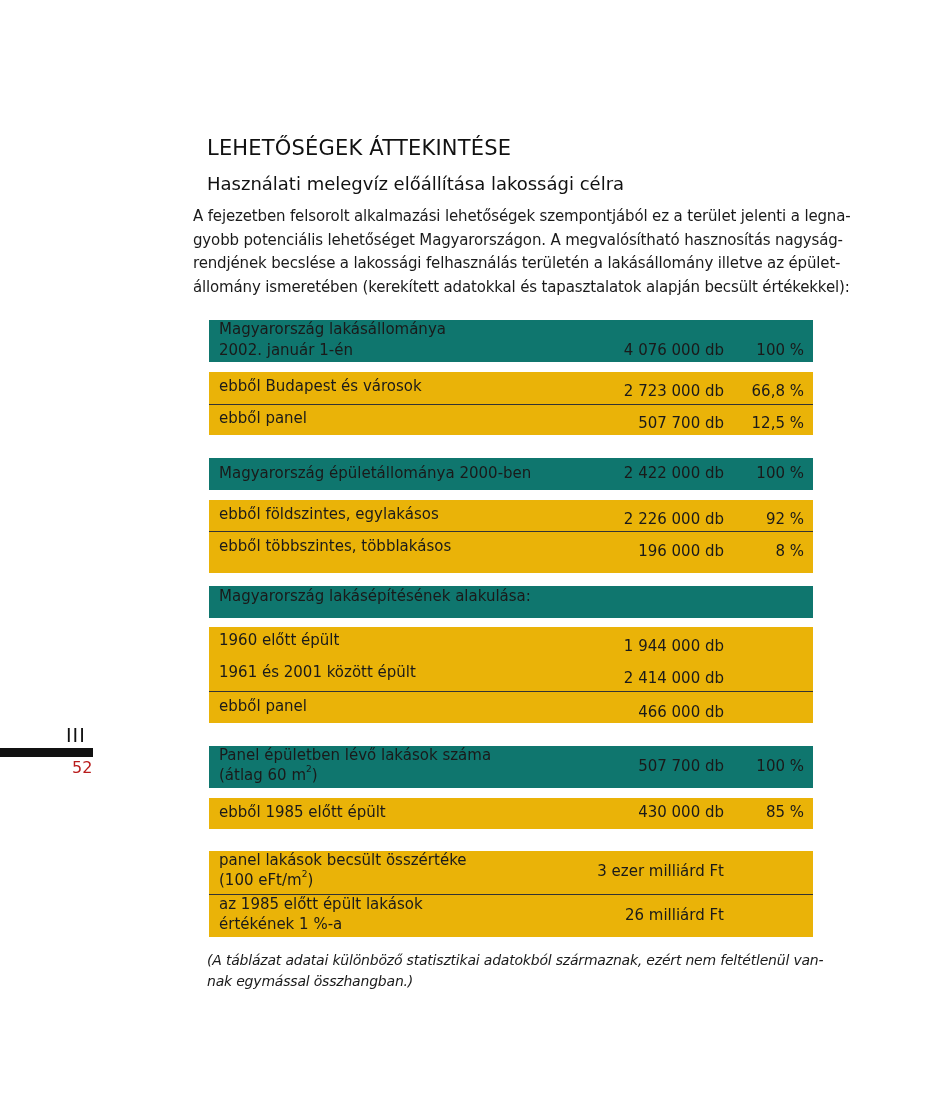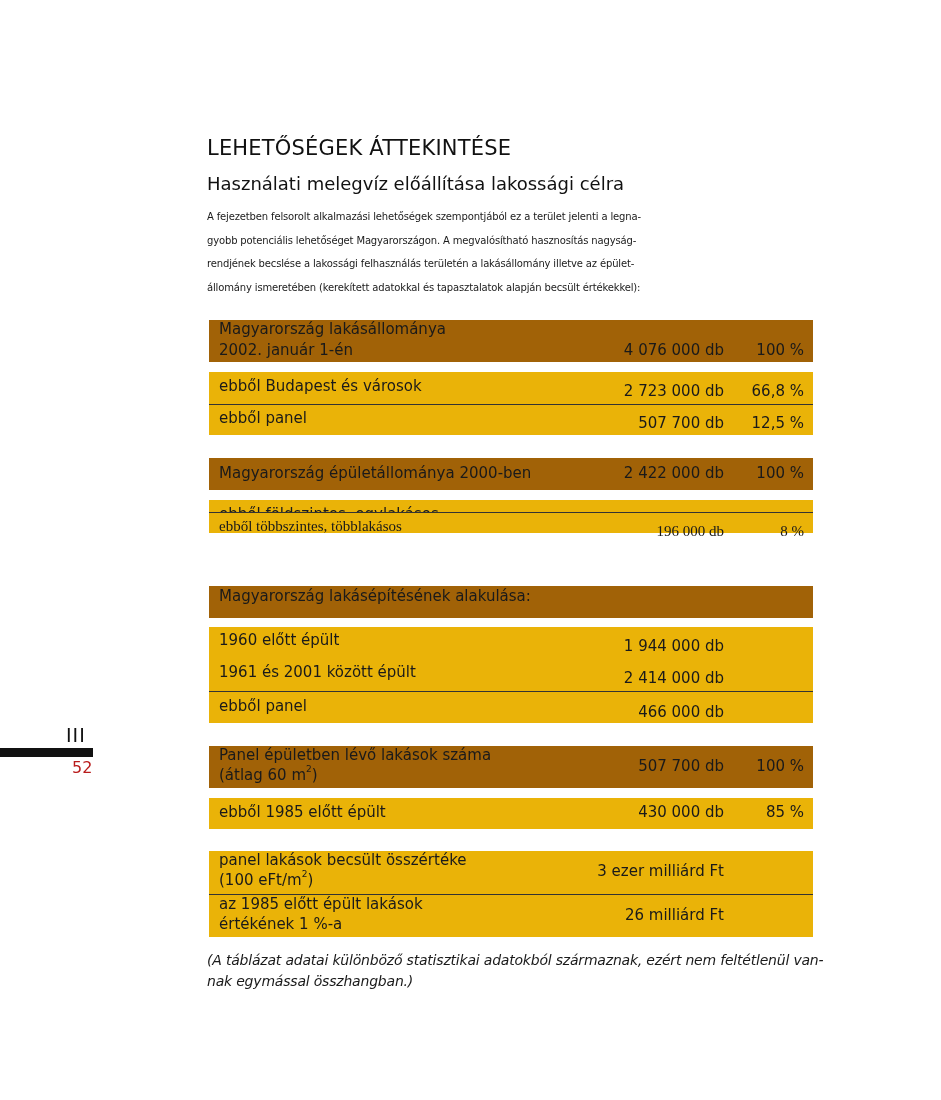--- a/index.html
+++ b/index.html
@@ -9,29 +9,29 @@
   }
   .h1 {
     position: absolute; left: 207px; top: 136px;
     font-size: 21px; font-weight: normal; letter-spacing: 0.2px; color: #111;
   }
   .h2 {
     position: absolute; left: 207px; top: 173px;
     font-size: 18px; color: #111;
   }
   .intro {
-    position: absolute; left: 207px; top: 205px; width: 608px;
-    font-size: 10px; line-height: 23.5px; color: #1a1a1a;
+    position: absolute; left: 193px; top: 205px; width: 608px;
+    font-size: 15px; line-height: 23.5px; color: #1a1a1a;
     text-align: justify; letter-spacing: -0.15px;
   }
   .intro span { display: block; white-space: nowrap; }
   .bar {
     position: absolute; left: 209px; width: 604px; box-sizing: border-box;
   }
-  .dark { background: #a16207; }
+  .dark { background: #0f766e; }
   .light { background: #eab308; }
   .sep { border-top: 1.5px solid #333; }
   .cell { position: absolute; font-size: 15px; color: #1a1a1a; white-space: nowrap; }
   .lbl { left: 10px; }
   .val { right: 89px; text-align: right; }
   .pct { right: 9px; text-align: right; }
   .val2 { right: 89px; text-align: right; }
   sup { font-size: 9px; vertical-align: top; position: relative; top: -2px; }
   .foot {
     position: absolute; left: 207px; top: 950px; width: 608px;
@@ -82,21 +82,21 @@
 <div class="bar dark" style="top:458px;height:32px;">
   <div class="cell lbl" style="top:6px;">Magyarország épületállománya 2000-ben</div>
   <div class="cell val" style="top:6px;">2 422 000 db</div>
   <div class="cell pct" style="top:6px;">100 %</div>
 </div>
 <div class="bar light" style="top:500px;height:31px;">
   <div class="cell lbl" style="top:5px;">ebből földszintes, egylakásos</div>
   <div class="cell val" style="top:10px;">2 226 000 db</div>
   <div class="cell pct" style="top:10px;">92 %</div>
 </div>
-<div class="bar light sep" style="top:512px;height:21px;font-family:Liberation Serif, serif;">
+<div class="bar light sep" style="top:531px;height:42px;">
   <div class="cell lbl" style="top:5px;">ebből többszintes, többlakásos</div>
   <div class="cell val" style="top:10px;">196 000 db</div>
   <div class="cell pct" style="top:10px;">8 %</div>
 </div>
 
 <div class="bar dark" style="top:586px;height:32px;">
   <div class="cell lbl" style="top:1px;">Magyarország lakásépítésének alakulása:</div>
 </div>
 <div class="bar light" style="top:627px;height:64px;">
   <div class="cell lbl" style="top:4px;">1960 előtt épült</div>

